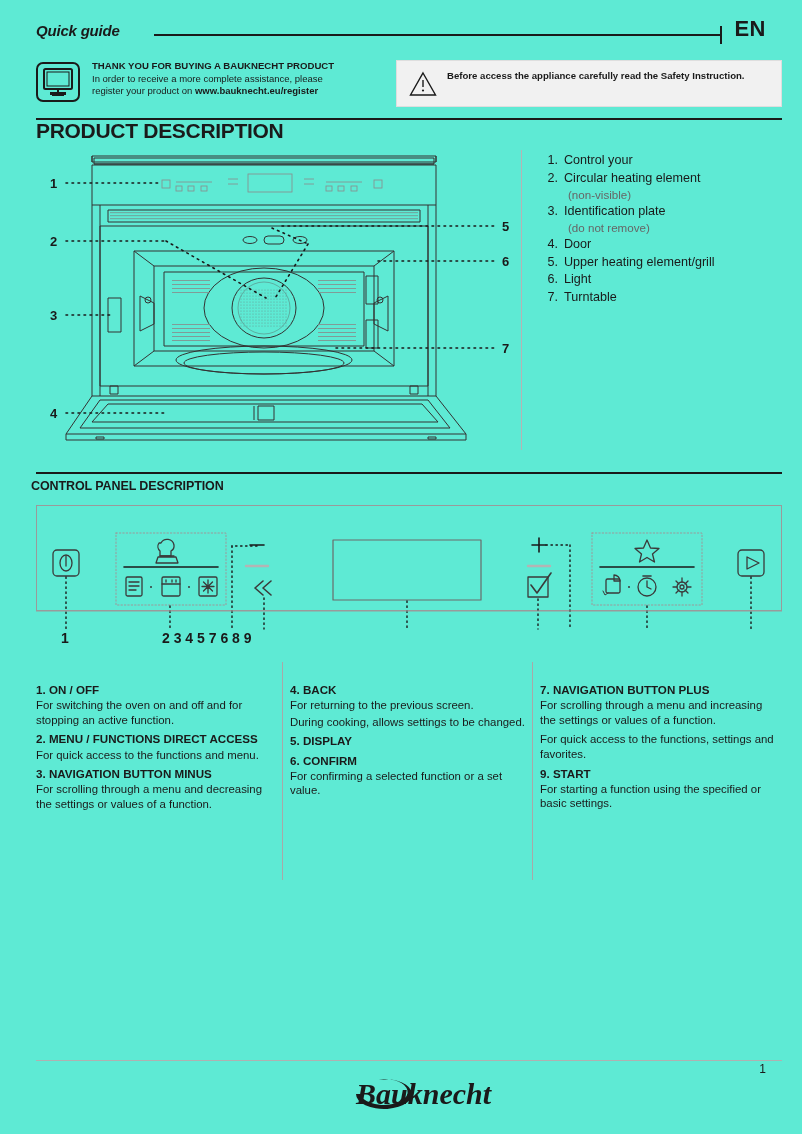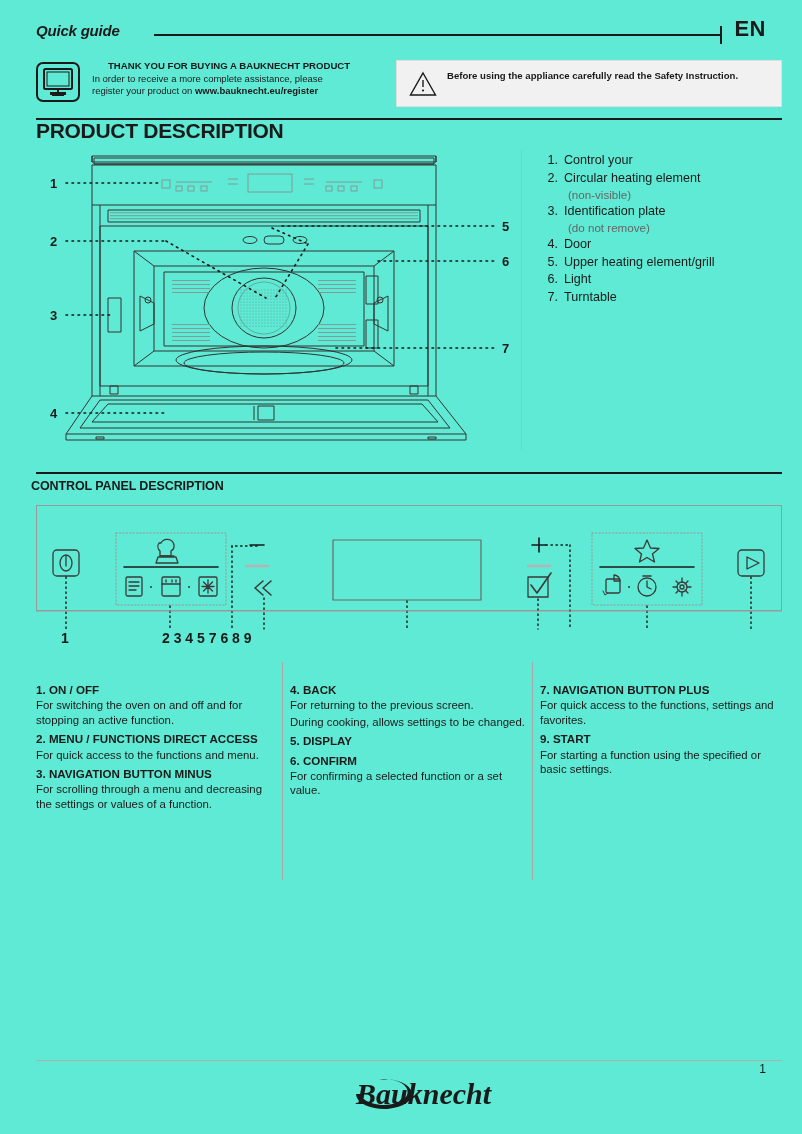--- a/index.html
+++ b/index.html
@@ -82,21 +82,21 @@
   .thanks-icon svg { display: block; }
   .thanks-text {
     position: absolute;
     left: 56px;
     top: 0;
     width: 284px;
     font-size: 9.5px;
     line-height: 12.6px;
     color: #1a1a1a;
   }
-  .thanks-text .t1 { font-weight: bold; font-size: 9.6px; margin-left: 16px; }
+  .thanks-text .t1 { font-weight: bold; font-size: 9.6px; }
   .thanks-text b { font-weight: bold; }
 
   
   .warn {
     position: absolute;
     left: 396px;
     top: 60px;
     width: 386px;
     height: 47px;
     background: #f1f1f1;
@@ -297,21 +297,21 @@
   </div>
 
   <div class="warn">
     <div class="warn-icon">
       <svg width="28" height="26" viewBox="0 0 28 26">
         <path d="M14 2 L26.5 24 L1.5 24 Z" fill="none" stroke="#1a1a1a" stroke-width="1.4"></path>
         <path d="M14 9 L14 16" stroke="#1a1a1a" stroke-width="1.4"></path>
         <circle cx="14" cy="19.5" r="1.1" fill="#1a1a1a"></circle>
       </svg>
     </div>
-    <div class="warn-text">Before using the appliance carefully read the Safety Instruction.</div>
+    <div class="warn-text">Before access the appliance carefully read the Safety Instruction.</div>
   </div>
 
   <div class="sec-rule" style="left:36px; top:118px; width:746px; height:2px;"></div>
   <div class="sec-h1" style="top:119px;">PRODUCT DESCRIPTION</div>
 
   <div class="fig">
     <svg width="490" height="300" viewBox="0 0 490 300">
       <g fill="none" stroke="#333" stroke-width="1" stroke-linejoin="round">
 
         <path d="M58 10 L398 10 L398 16 L58 16 Z"></path>
@@ -577,20 +577,21 @@
       <p class="tight">For returning to the previous screen.</p>
       <p>During cooking, allows settings to be changed.</p>
       <h4>5. DISPLAY</h4>
       <p></p>
       <h4>6. CONFIRM</h4>
       <p>For confirming a selected function or a set value.</p>
     </div>
 
     <div class="col c3">
       <h4>7. NAVIGATION BUTTON PLUS</h4>
+      <p>For scrolling through a menu and increasing the settings or values of a function.</p>
       <p>For quick access to the functions, settings and favorites.</p>
       <h4>9. START</h4>
       <p>For starting a function using the specified or basic settings.</p>
     </div>
   </div>
 
   <div class="foot-rule"></div>
   <div class="foot-page">1</div>
   <div class="logo">
     <svg width="180" height="42" viewBox="0 0 180 42">

